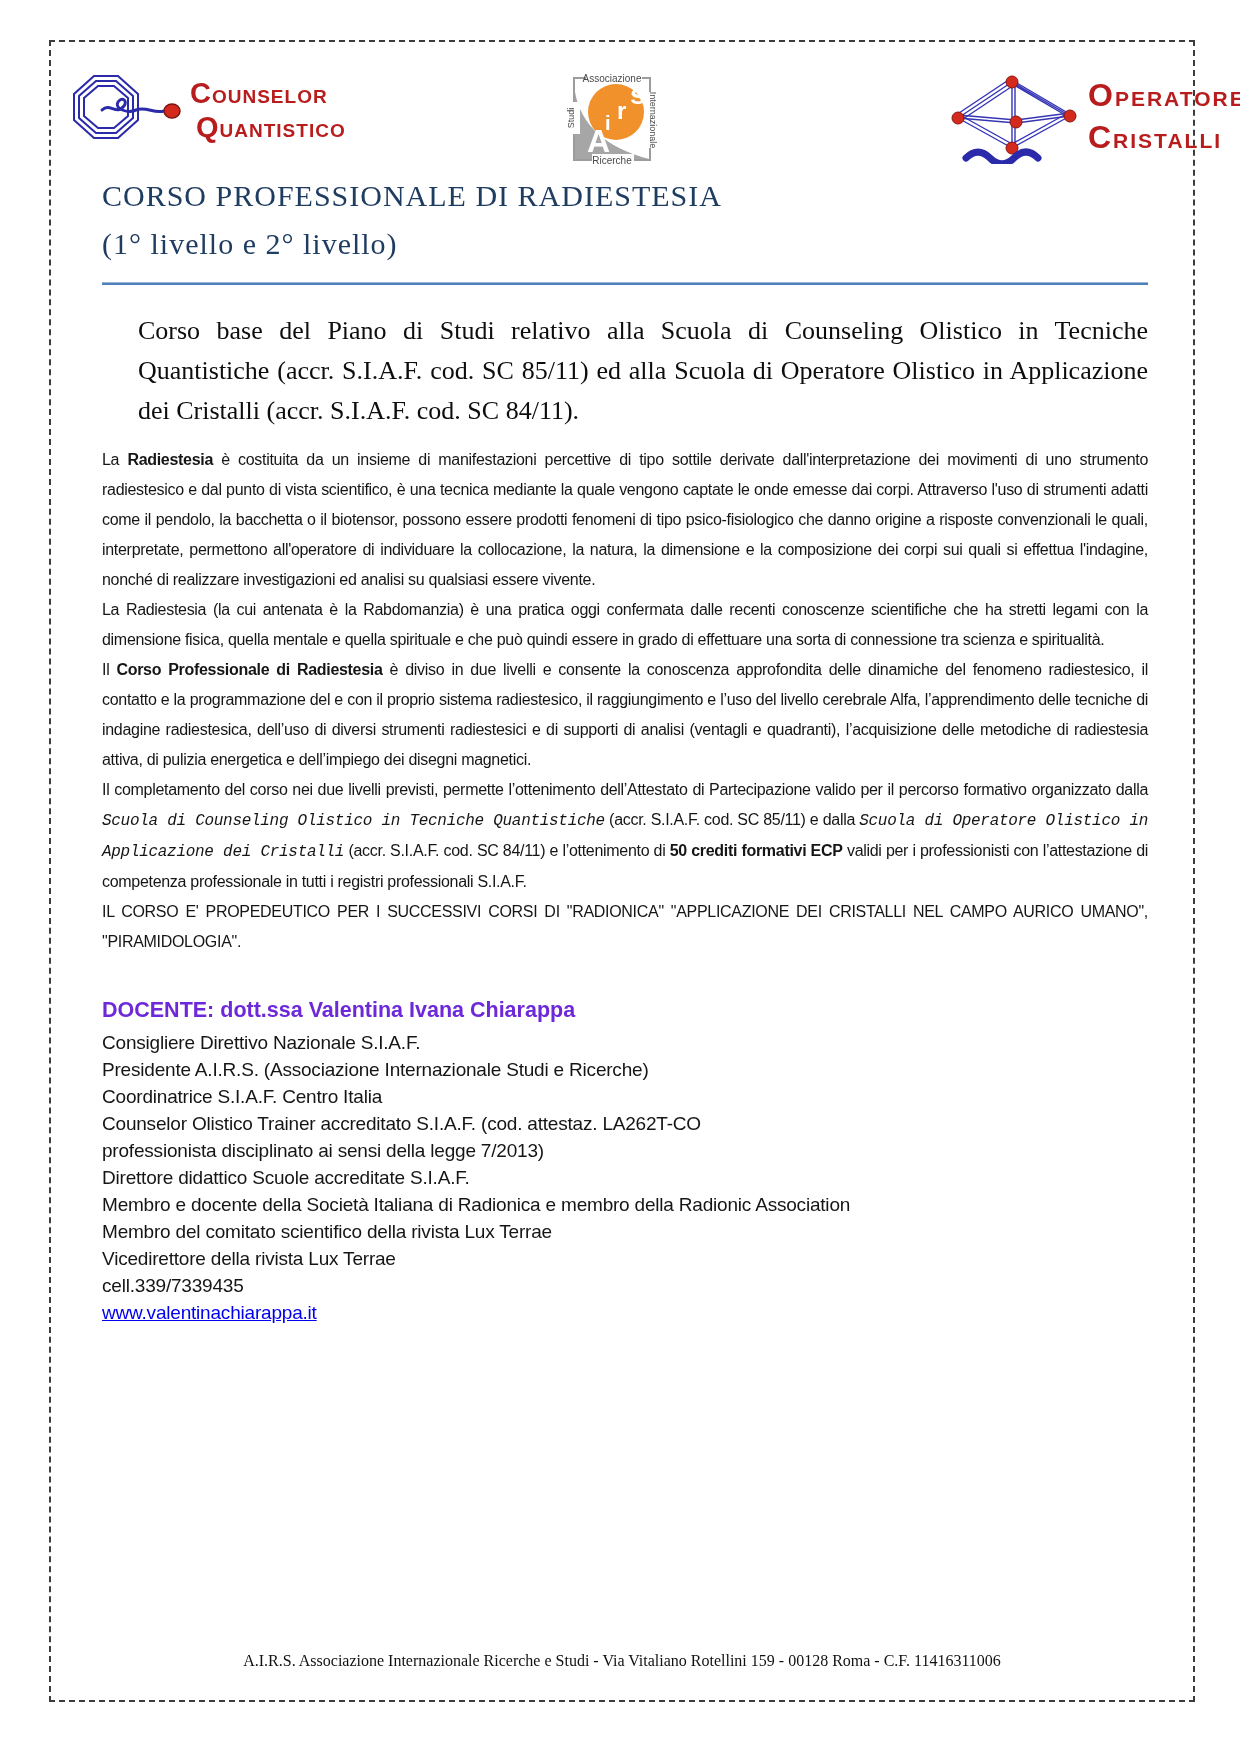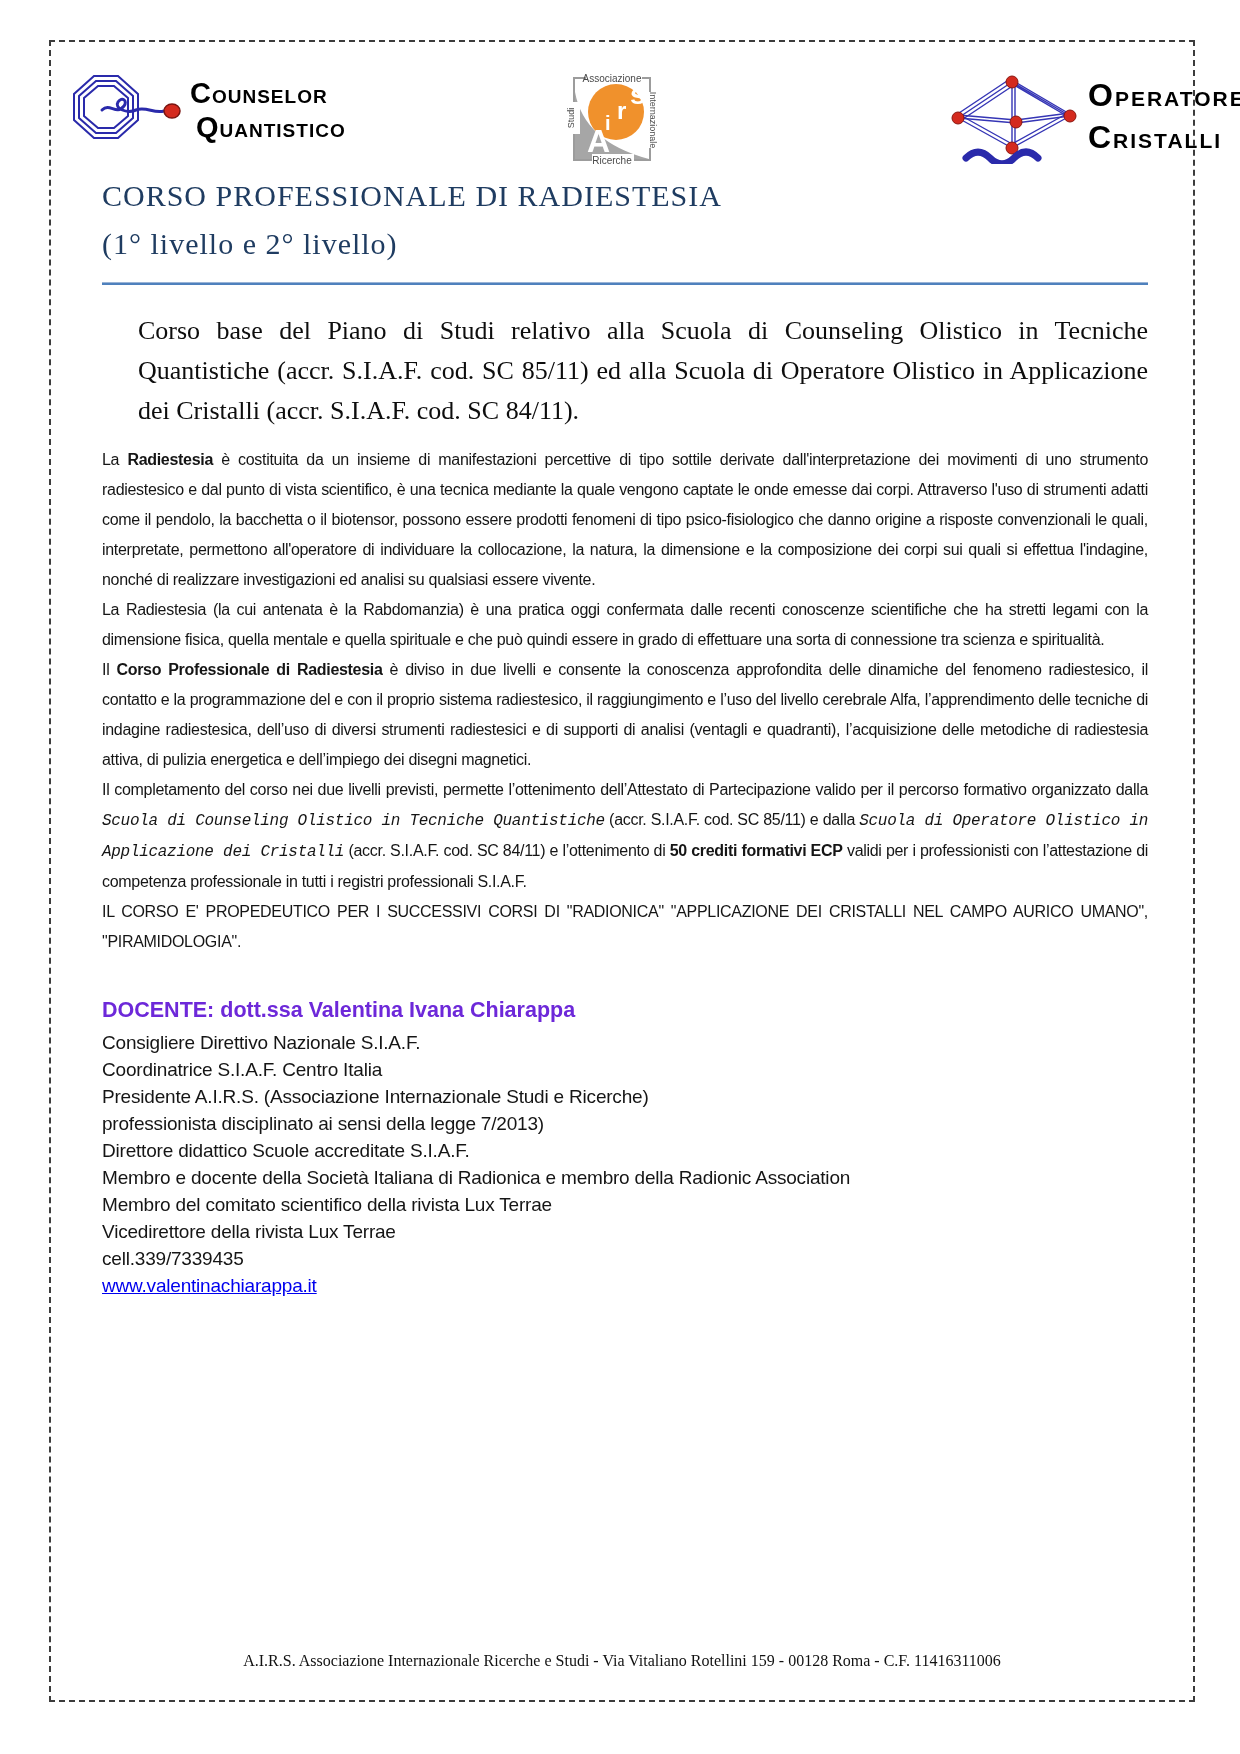--- a/index.html
+++ b/index.html
@@ -10,21 +10,21 @@
   }
   .border-frame {
     position:absolute; left:49px; top:40px; width:1146px; height:1662px;
     border:2px dashed #3c3c3c; pointer-events:none;
   }
   
   .logo { position:absolute; display:flex; align-items:flex-start; }
   .logo-counselor { left:72px; top:74px; gap:6px; }
   .logo-cristalli { left:946px; top:70px; gap:4px; }
   .logo-airs { left:560px; top:62px; }
-  .cq-text, .oc-text { font-weight:bold; color:#000000; line-height:30px; padding-top:4px; letter-spacing:1px; }
+  .cq-text, .oc-text { font-weight:bold; color:#b91c1c; line-height:30px; padding-top:4px; letter-spacing:1px; }
   .oc-text { line-height:38px; padding-top:6px; letter-spacing:2px; }
   .cq-line, .oc-line { white-space:nowrap; font-size:19px; }
   .oc-line { font-size:21px; }
   .initial { font-size:29px; }
   .oc-line .initial { font-size:32px; }
   .cq-line2 { margin-left:6px; }
   
   .content { position:absolute; left:102px; top:172px; width:1046px; }
   .doc-title {
     font-family:"Liberation Serif", serif; font-weight:400;
@@ -134,22 +134,23 @@
       <p class="body-p"><span>La </span><span class="b">Radiestesia</span><span> è costituita da un insieme di manifestazioni percettive di tipo sottile derivate dall'interpretazione dei movimenti di uno strumento radiestesico e dal punto di vista scientifico, è una tecnica mediante la quale vengono captate le onde emesse dai corpi. Attraverso l'uso di strumenti adatti come il pendolo, la bacchetta o il biotensor, possono essere prodotti fenomeni di tipo psico-fisiologico che danno origine a risposte convenzionali le quali, interpretate, permettono all'operatore di individuare la collocazione, la natura, la dimensione e la composizione dei corpi sui quali si effettua l'indagine, nonché di realizzare investigazioni ed analisi su qualsiasi essere vivente.</span></p>
       <p class="body-p"><span>La Radiestesia (la cui antenata è la Rabdomanzia) è una pratica oggi confermata dalle recenti conoscenze scientifiche che ha stretti legami con la dimensione fisica, quella mentale e quella spirituale e che può quindi essere in grado di effettuare una sorta di connessione tra scienza e spiritualità.</span></p>
       <p class="body-p"><span>Il </span><span class="b">Corso Professionale di Radiestesia</span><span> è diviso in due livelli e consente la conoscenza approfondita delle dinamiche del fenomeno radiestesico, il contatto e la programmazione del e con il proprio sistema radiestesico,  il raggiungimento e l’uso del livello cerebrale Alfa, l’apprendimento delle tecniche di indagine radiestesica, dell’uso di diversi strumenti radiestesici e di supporti di analisi (ventagli e quadranti), l’acquisizione delle metodiche di radiestesia attiva, di pulizia energetica e dell’impiego dei disegni magnetici.</span></p>
       <p class="body-p"><span>Il completamento del corso nei due livelli previsti, permette l’ottenimento dell’Attestato di Partecipazione valido per il percorso formativo organizzato dalla </span><span class="i">Scuola di Counseling Olistico in Tecniche Quantistiche</span><span> (accr. S.I.A.F. cod. SC 85/11) e dalla </span><span class="i">Scuola di Operatore Olistico in Applicazione dei Cristalli</span><span> (accr. S.I.A.F. cod. SC 84/11) e l’ottenimento di </span><span class="b">50 crediti formativi ECP</span><span> validi per i professionisti con l’attestazione di competenza professionale in tutti i registri professionali S.I.A.F.</span></p>
       <p class="body-p"><span>IL CORSO E' PROPEDEUTICO PER I SUCCESSIVI CORSI DI "RADIONICA" "APPLICAZIONE DEI CRISTALLI NEL CAMPO AURICO UMANO", "PIRAMIDOLOGIA".</span></p>
     </div>
 
     <div class="docente">
       <div class="docente-heading">DOCENTE: dott.ssa Valentina Ivana Chiarappa</div>
       <div class="cred-line"><span>Consigliere Direttivo Nazionale S.I.A.F.</span></div>
+      <div class="cred-line"><span>Presidente A.I.R.S. (Associazione Internazionale Studi e Ricerche)</span></div>
       <div class="cred-line"><span>Coordinatrice S.I.A.F. Centro Italia</span></div>
-      <div class="cred-line"><span>Presidente A.I.R.S. (Associazione Internazionale Studi e Ricerche)</span></div>
+      <div class="cred-line"><span>Counselor Olistico Trainer accreditato S.I.A.F. (cod. attestaz. LA262T-CO</span></div>
       <div class="cred-line"><span>professionista disciplinato ai sensi della legge 7/2013)</span></div>
       <div class="cred-line"><span>Direttore didattico Scuole accreditate S.I.A.F.</span></div>
       <div class="cred-line"><span>Membro e docente della Società Italiana di Radionica e membro della Radionic Association</span></div>
       <div class="cred-line"><span>Membro del comitato scientifico della rivista Lux Terrae</span></div>
       <div class="cred-line"><span>Vicedirettore della rivista Lux Terrae</span></div>
       <div class="cred-line"><span>cell.339/7339435</span></div>
       <div class="cred-line">
         <a class="site-link">www.valentinachiarappa.it</a>
       </div>
     </div>

